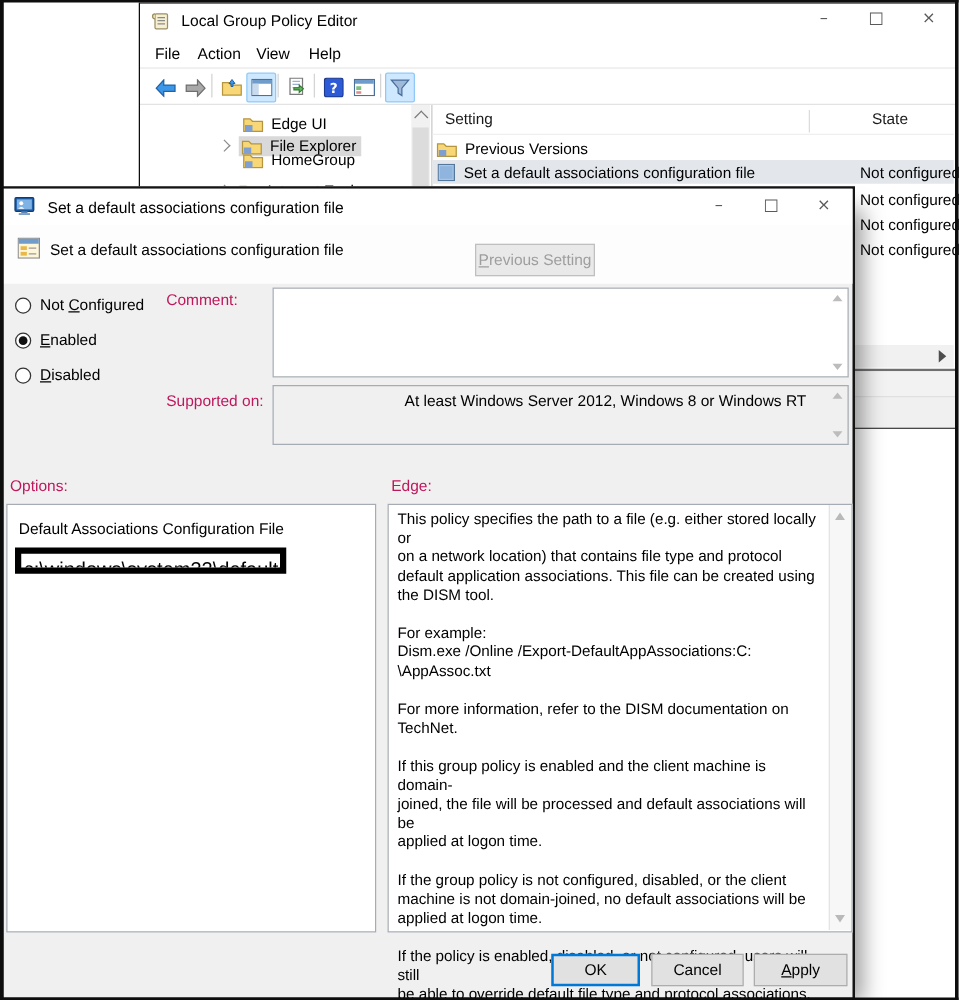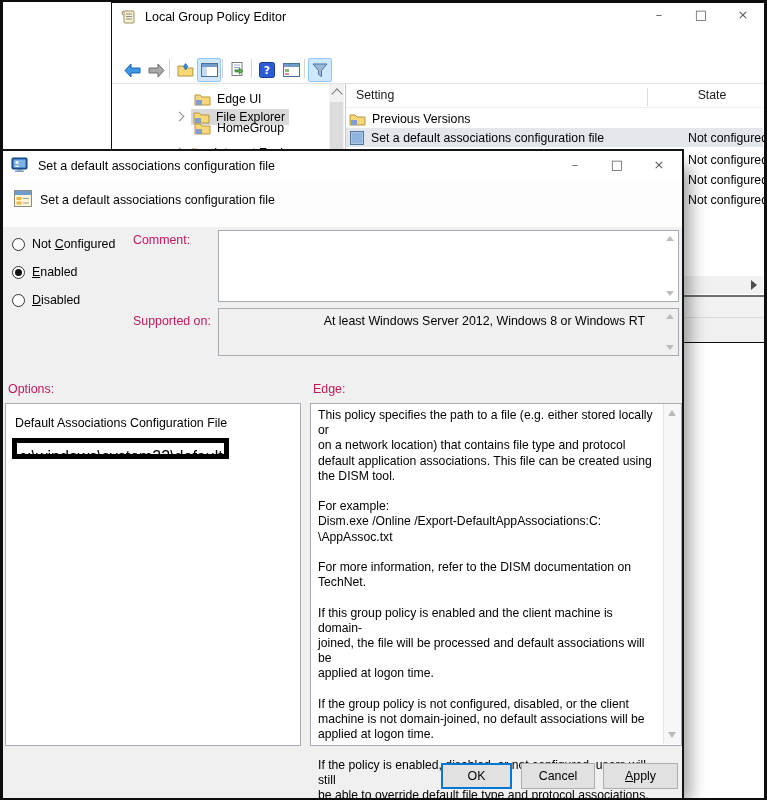--- a/index.html
+++ b/index.html
@@ -80,20 +80,26 @@
           </svg>
       </span>
       <span class="abs win-title-text" style="left:33px;top:7px">Local Group Policy Editor</span>
       <span class="caption" style="right:10px">
         <span>–</span>
         <span>□</span>
         <span>×</span>
       </span>
     </div>
 
+    <div class="menubar">
+      <span class="menu-item" style="left:8px">File</span>
+      <span class="menu-item" style="left:42px">Action</span>
+      <span class="menu-item" style="left:89px">View</span>
+      <span class="menu-item" style="left:131px">Help</span>
+    </div>
 
     <div class="toolbar">
       <span class="tbi" style="left:8px">
         <svg width="17" height="15" viewBox="0 0 17 15">
             <path d="M7 1 L1 7.5 L7 14 L7 10 L16 10 L16 5 L7 5 Z" fill="#3d97e8" stroke="#1f62a8"></path>
           </svg>
       </span>
       <span class="tbi" style="left:32px">
         <svg width="17" height="15" viewBox="0 0 17 15">
             <path d="M10 1 L16 7.5 L10 14 L10 10 L1 10 L1 5 L10 5 Z" fill="#a9a9a9" stroke="#6f6f6f"></path>
@@ -258,20 +264,23 @@
         <svg width="18" height="17" viewBox="0 0 18 17">
             <rect x="0.5" y="0.5" width="17" height="16" fill="#fdf6d8" stroke="#8a8a8a"></rect>
             <rect x="1" y="1" width="16" height="4" fill="#6f9ccb"></rect>
             <rect x="2.5" y="7" width="5" height="3" fill="#e8b84b"></rect>
             <rect x="2.5" y="11.5" width="5" height="3" fill="#e8b84b"></rect>
             <line x1="9" y1="8.5" x2="15" y2="8.5" stroke="#9a9a9a"></line>
             <line x1="9" y1="13" x2="15" y2="13" stroke="#9a9a9a"></line>
           </svg>
       </span>
       <span class="abs lbl" style="left:38px;top:13px">Set a default associations configuration file</span>
+      <div class="btn disabled abs" style="left:378px;top:15px;width:96px;height:26px">
+        <span><span class="u">P</span><span>revious Setting</span></span>
+      </div>
     </div>
 
     <div class="radio" style="top:86px">
       <span class="rdot"></span>
       <span><span>Not </span><span class="u">C</span><span>onfigured</span></span>
     </div>
     <div class="radio" style="top:114px">
       <span class="rdot">
           <span class="fill"></span>
         </span>

